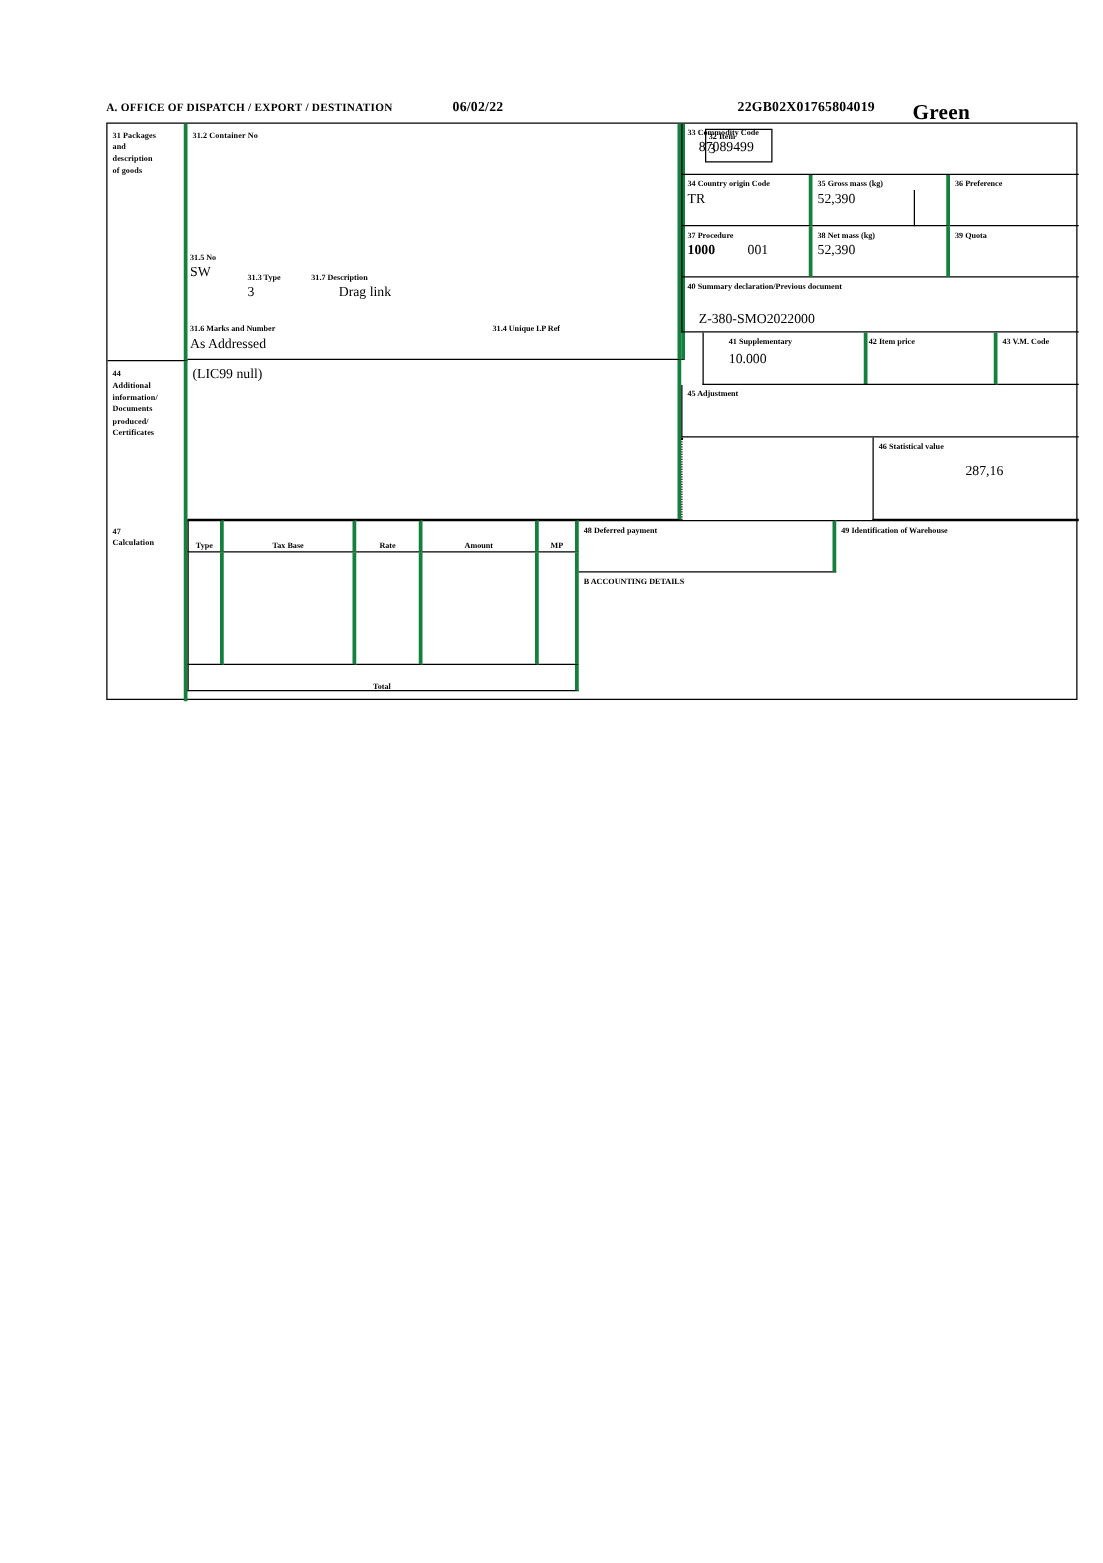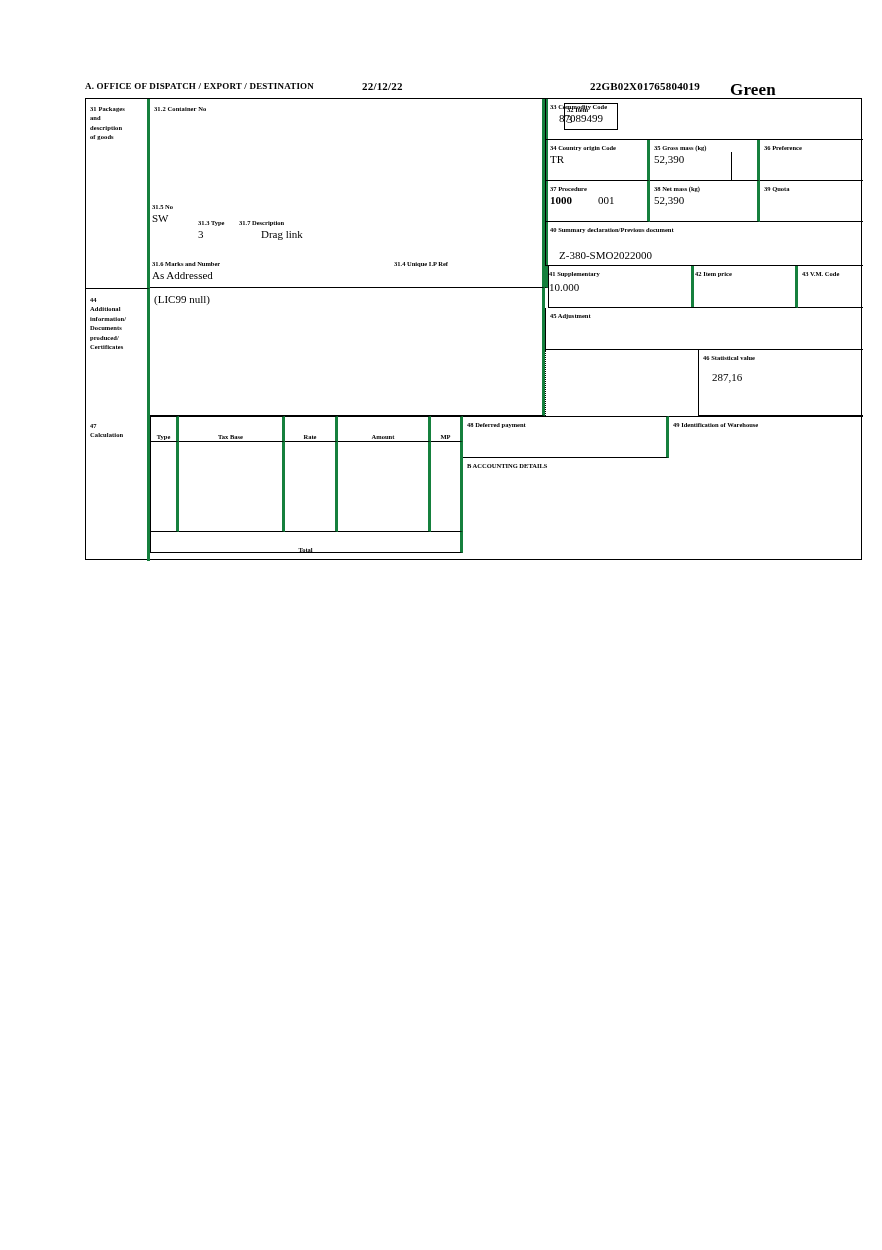--- a/index.html
+++ b/index.html
@@ -103,21 +103,21 @@
 
   .ctr {
     text-align: center;
   }
 </style>
 </head>
 <body>
 
 <div class="hdr">
   <span class="office">A.  OFFICE OF DISPATCH / EXPORT / DESTINATION</span>
-  <span class="date">22/12/22</span>
+  <span class="date">06/02/22</span>
   <span class="mrn">22GB02X01765804019</span>
   <span class="lane">Green</span>
 </div>
 
 <div class="frame">
 
   <div class="box br" style="left:0; top:0; width:64px; height:189px; padding:5px 0 0 4px;">
     <div class="lbl">31 Packages</div>
     <div class="lbl">and</div>
     <div class="lbl">description</div>
@@ -130,21 +130,21 @@
   </div>
 
   <div class="box" style="left:66px; top:104px; width:48px; height:32px;">
     <div class="lbl-sm">31.5 No</div>
     <div class="val" style="margin-top:2px;">SW</div>
   </div>
   <div class="box" style="left:112px; top:120px; width:55px; height:32px;">
     <div class="lbl-sm">31.3 Type</div>
     <div class="val" style="margin-top:2px;">3</div>
   </div>
-  <div class="box" style="left:153px; top:120px; width:160px; height:32px;">
+  <div class="box" style="left:163px; top:120px; width:160px; height:32px;">
     <div class="lbl-sm">31.7 Description</div>
     <div class="val" style="margin-top:2px; margin-left:22px;">Drag link</div>
   </div>
 
   <div class="box" style="left:66px; top:161px; width:240px; height:28px;">
     <div class="lbl-sm">31.6 Marks and Number</div>
     <div class="val" style="margin-top:2px;">As Addressed</div>
   </div>
 
   <div class="box" style="left:308px; top:161px; width:150px; height:28px;">
@@ -191,21 +191,21 @@
   <div class="box bb" style="left:674px; top:82px; width:103px; height:41px; padding:4px 0 0 4px;">
     <div class="lbl-sm">39 Quota</div>
     <div class="val" style="margin-top:2px;"></div>
   </div>
 
   <div class="box bl bb" style="left:459px; top:123px; width:318px; height:44px; padding:4px 0 0 4px;">
     <div class="lbl-sm">40 Summary declaration/Previous document</div>
     <div class="val" style="margin-top:16px; margin-left:9px;">Z-380-SMO2022000</div>
   </div>
 
-  <div class="box bl bb br" style="left:462px; top:167px; width:146px; height:42px; padding:4px 0 0 0;">
+  <div class="box bl bb br" style="left:476px; top:167px; width:132px; height:42px; padding:4px 0 0 20px;">
     <div class="lbl-sm">41 Supplementary</div>
     <div class="val" style="margin-top:4px;">10.000</div>
   </div>
   <div class="box bb br" style="left:605px; top:167px; width:107px; height:42px; padding:4px 0 0 4px;">
     <div class="lbl-sm">42 Item price</div>
     <div class="val" style="margin-top:4px;"></div>
   </div>
   <div class="box bb" style="left:712px; top:167px; width:65px; height:42px; padding:4px 0 0 4px;">
     <div class="lbl-sm">43 V.M. Code</div>
     <div class="val" style="margin-top:4px;"></div>
@@ -226,21 +226,21 @@
 
   <div class="box bl bb" style="left:459px; top:209px; width:318px; height:42px; padding:4px 0 0 4px;">
     <div class="lbl-sm">45 Adjustment</div>
     <div class="val" style="margin-top:4px;"></div>
   </div>
 
   <div class="dotted-v" style="left:459px; top:251px; height:66px;"></div>
 
   <div class="box bl bb" style="left:612px; top:251px; width:165px; height:66px; padding:4px 0 0 4px;">
     <div class="lbl-sm">46 Statistical value</div>
-    <div class="val" style="margin-top:10px; margin-left:9px;">287,16</div>
+    <div class="val" style="margin-top:10px; margin-left:9px;text-align:center;">287,16</div>
   </div>
 
   <div class="box br" style="left:0; top:317px; width:64px; height:145px; padding:5px 0 0 4px;">
     <div class="lbl">47</div>
     <div class="lbl">Calculation</div>
   </div>
 
   <div class="box bl bt br bb ctr" style="left:64px; top:317px; width:29px; height:26px; padding-top:8px;">
     <span class="lbl-sm">Type</span>
   </div>

